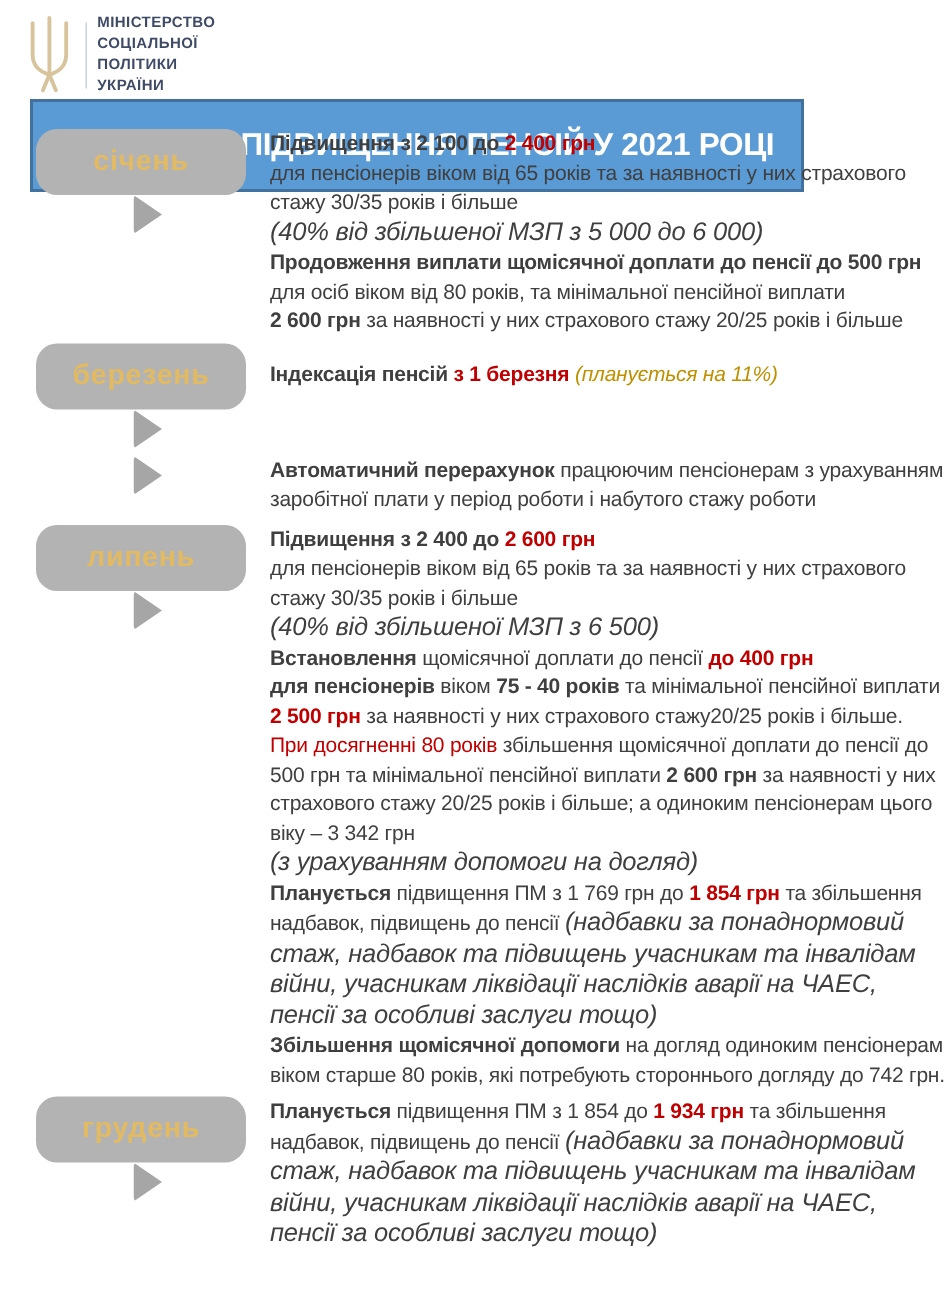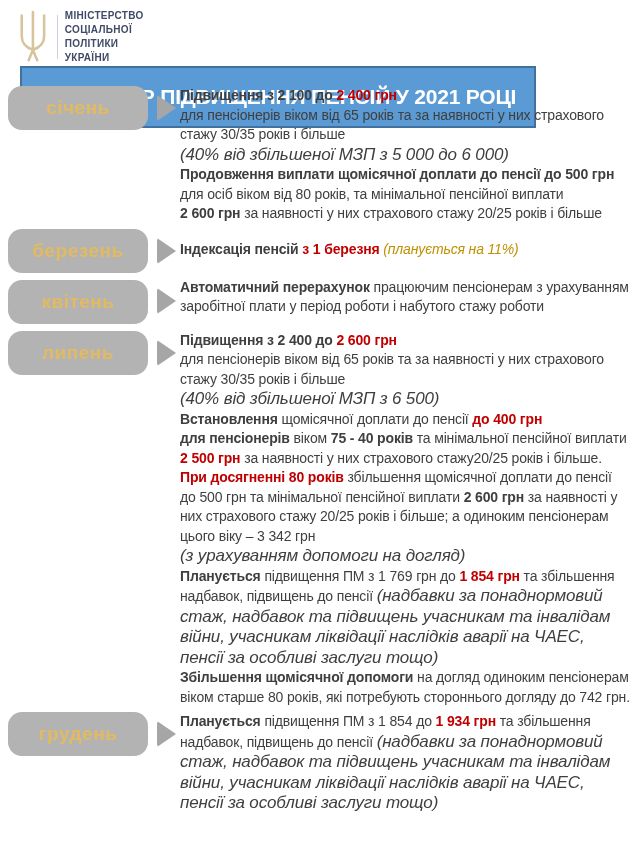--- a/index.html
+++ b/index.html
@@ -21,21 +21,21 @@
   .title-box{
     flex:1;margin-left:6px;min-height:62px;background:var(--title-bg);
     border:2px solid var(--title-border);color:#ffffff;font-weight:bold;
     font-size:21px;letter-spacing:-.2px;display:flex;align-items:center;justify-content:center;
     text-align:center;padding:0 18px;line-height:1.25;
   }
   .trident path{stroke:var(--trident);}
   
   .main{padding:4px 4px 0 8px;}
   section.row{display:flex;align-items:flex-start;margin-bottom:5px;}
-  .label-col{width:172px;flex-shrink:0;display:flex;align-items:center;}
+  .label-col{width:172px;flex-shrink:0;display:flex;align-items:center;flex-direction:column;}
   .month-pill{
     width:140px;height:44px;background:var(--pill-bg);border-radius:14px;
     color:var(--month-text);font-weight:bold;font-size:19px;letter-spacing:.5px;
     display:flex;align-items:center;justify-content:center;
   }
   .arrow{
     width:0;height:0;margin-left:9px;
     border-top:13px solid transparent;border-bottom:13px solid transparent;
     border-left:19px solid var(--arrow);border-radius:3px;
   }
@@ -43,21 +43,21 @@
   .text-col p{margin:0;padding:0;}
   
   section.row:nth-of-type(2) .text-col{padding-top:11px;}
   section.row:nth-of-type(3) .month-pill{margin-top:2px;}
   section.row:nth-of-type(4){margin-top:7px;}
   section.row:nth-of-type(5){margin-top:2px;}
   
   .st-n{}
   .st-b{font-weight:bold;}
   .st-r{font-weight:bold;color:var(--accent-red);}
-  .st-rd{color:var(--accent-red);font-weight:bold;}
+  .st-rd{color:var(--accent-red);}
   .st-i{font-style:italic;font-size:17px;}
   .st-ig{font-style:italic;color:var(--accent-gold);}
 </style>
 </head>
 <body>
 
 <div class="header">
   <div class="logo">
     <svg class="trident" viewBox="0 0 44 64" width="40" height="58" fill="none" stroke-width="3" stroke-linecap="round">
       <path d="M22 3 v44"></path>
@@ -102,23 +102,20 @@
         </div>
         <div class="arrow"></div>
       </div>
       <div class="text-col">
         <p><span class="st-b">Індексація пенсій </span><span class="st-r">з 1 березня </span><span class="st-ig">(планується на 11%)</span></p>
       </div>
     </section>
 
     <section class="row">
       <div class="label-col">
-        <div class="month-pill">
-          <span>квітень</span>
-        </div>
         <div class="arrow"></div>
       </div>
       <div class="text-col">
         <p><span class="st-b">Автоматичний перерахунок</span><span class="st-n"> працюючим пенсіонерам з урахуванням заробітної плати у період роботи і набутого стажу роботи</span></p>
       </div>
     </section>
 
     <section class="row">
       <div class="label-col">
         <div class="month-pill">

